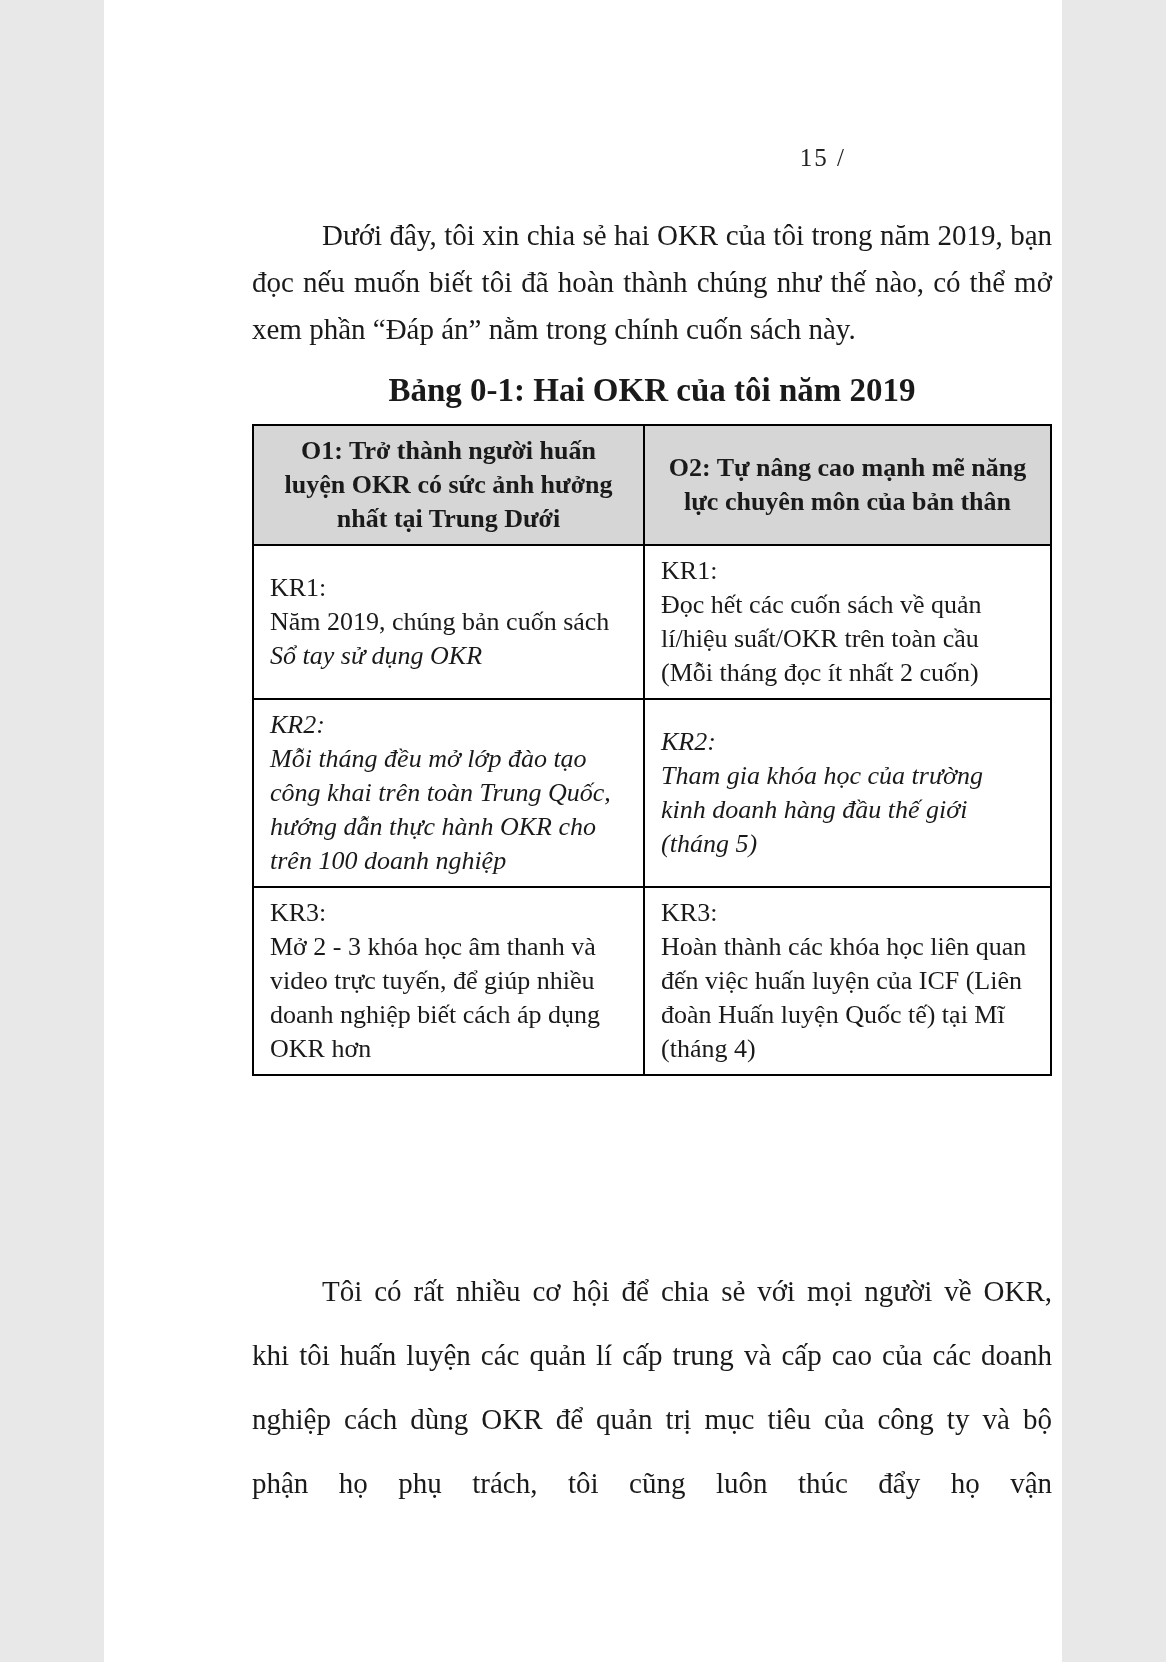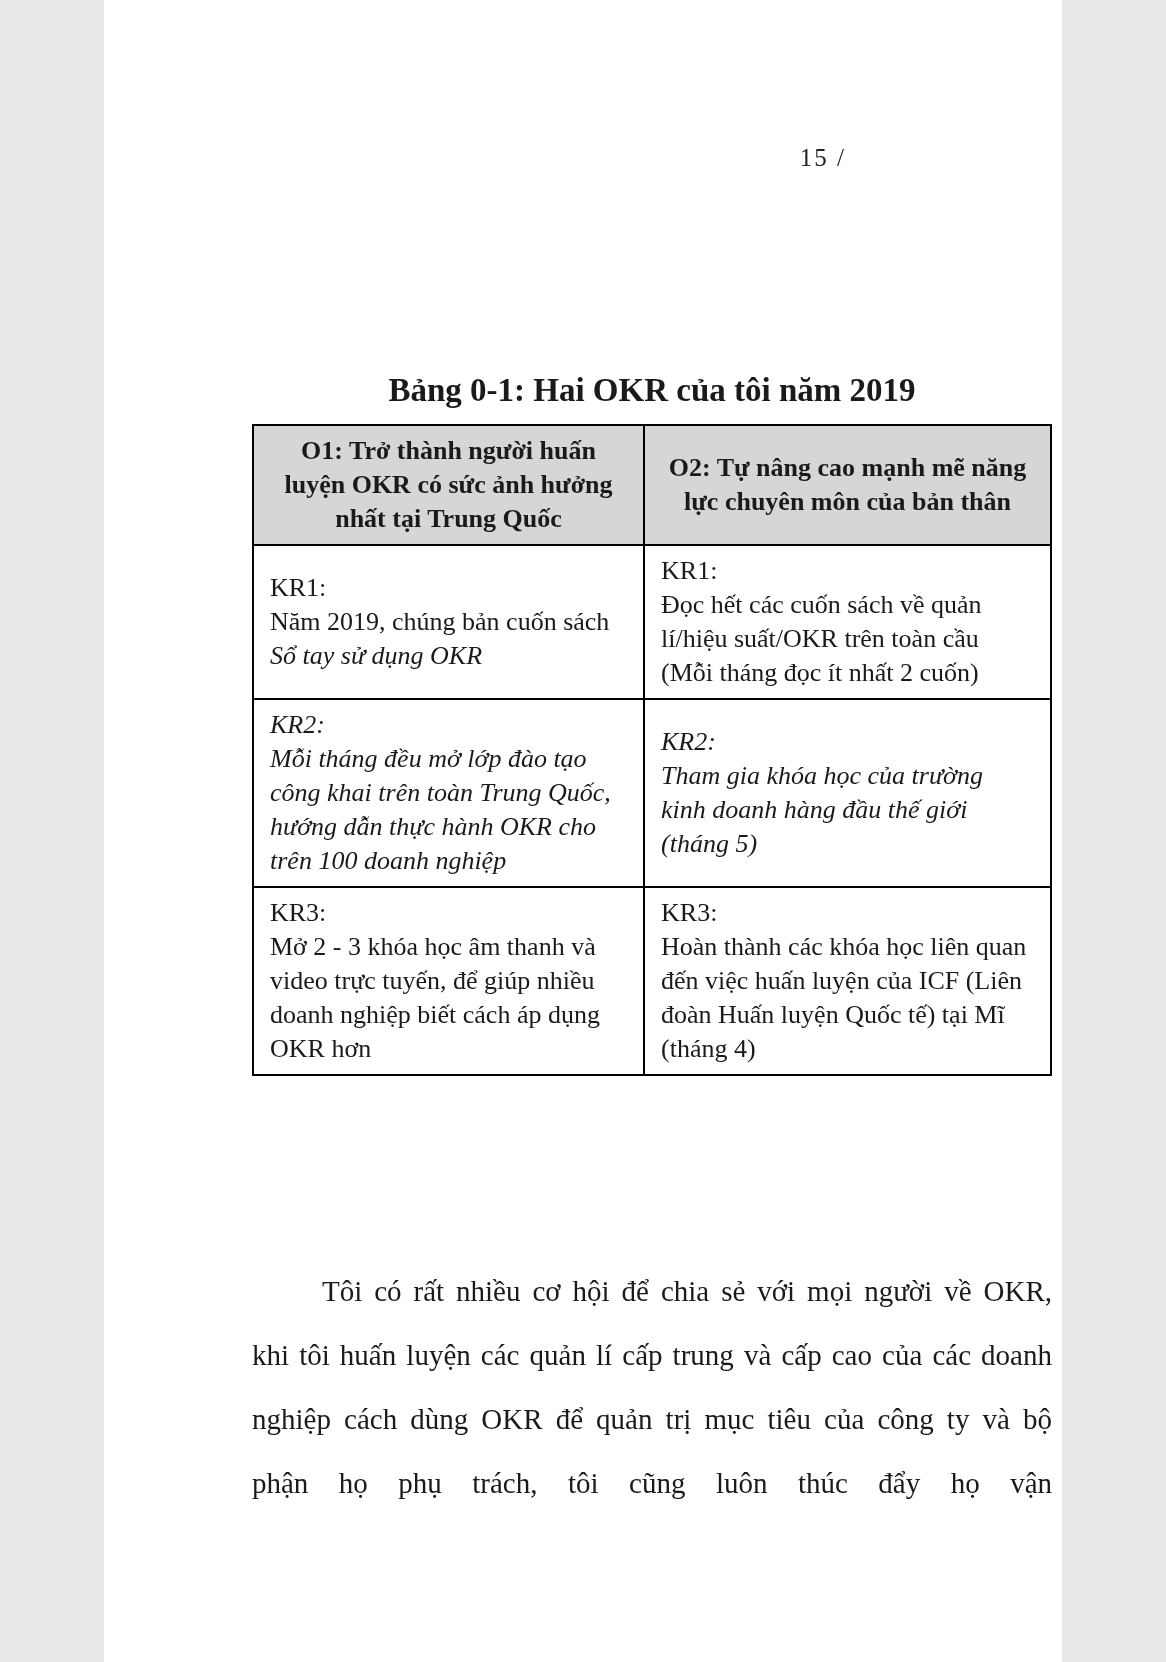--- a/index.html
+++ b/index.html
@@ -79,31 +79,32 @@
   .kr-label { display: block; }
   .italic { font-style: italic; }
 </style>
 </head>
 <body>
 
 <div class="page">
 
   <div class="page-number">15 /</div>
 
+  <p class="body-paragraph intro">Dưới đây, tôi xin chia sẻ hai OKR của tôi trong năm 2019, bạn đọc nếu muốn biết tôi đã hoàn thành chúng như thế nào, có thể mở xem phần “Đáp án” nằm trong chính cuốn sách này.</p>
 
   <h2 class="table-title">Bảng 0-1: Hai OKR của tôi năm 2019</h2>
 
   <table class="okr-table">
     <colgroup>
       <col class="left-col">
       <col class="right-col">
     </colgroup>
     <thead>
       <tr>
-        <th>O1: Trở thành người huấn luyện OKR có sức ảnh hưởng nhất tại Trung Quốc</th>
+        <th>O1: Trở thành người huấn luyện OKR có sức ảnh hưởng nhất tại Trung Dưới</th>
         <th>O2: Tự nâng cao mạnh mẽ năng lực chuyên môn của bản thân</th>
       </tr>
     </thead>
     <tbody>
       <tr class="row-kr1">
         <td>
           <span class="kr-label">KR1:</span>
           <span class="kr-text">Năm 2019, chúng bản cuốn sách </span><span class="kr-text italic">Sổ tay sử dụng OKR</span>
         </td>
         <td>

